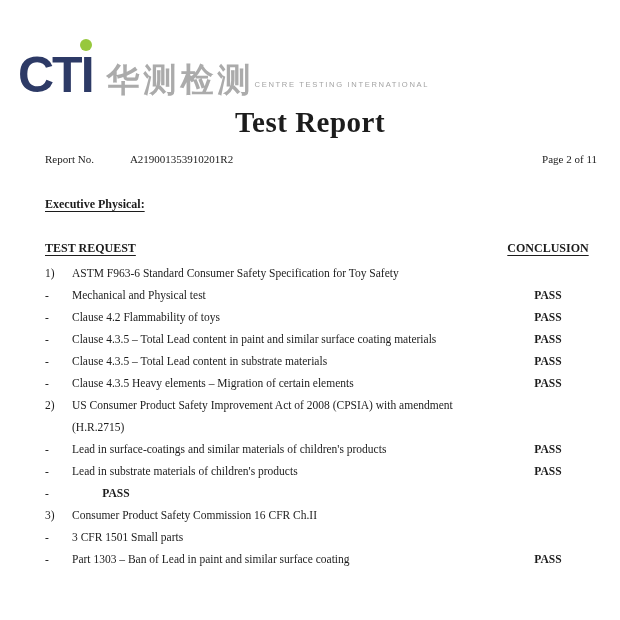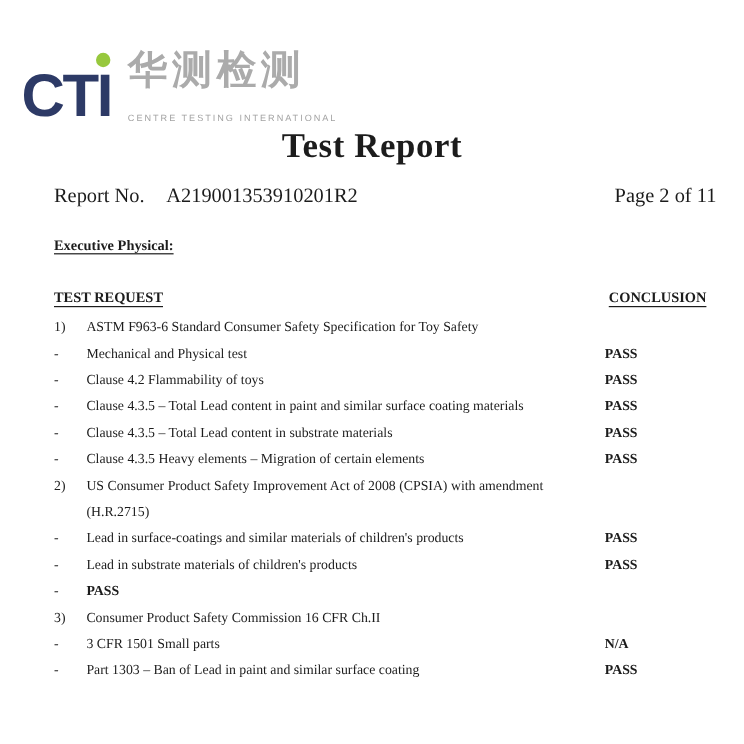--- a/index.html
+++ b/index.html
@@ -24,21 +24,21 @@
     font-size: 50px; line-height: 1;
     letter-spacing: -2px;
     color: var(--navy, #2d3a66);
     padding-top: 10px;
   }
   .logo-dot {
     position: absolute; top: -1px; right: 1px;
     width: 12px; height: 12px; border-radius: 50%;
     background: var(--green, #97c83d);
   }
-  .logo-right { display: flex; flex-direction: column; padding-bottom: 2px; }
+  .logo-right { display: flex; flex-direction: row; padding-bottom: 2px; }
   .logo-cjk {
     font-family: "Liberation Sans", sans-serif;
     font-weight: bold;
     font-size: 33px; line-height: 1.1;
     letter-spacing: 4px;
     color: var(--gray, #ababab);
   }
   .logo-sub {
     font-family: "Liberation Sans", sans-serif;
     font-size: 7.6px;
@@ -55,23 +55,23 @@
     font-size: 29px; font-weight: bold;
     margin: 0;
     letter-spacing: 0.5px;
     font-family: Liberation Serif, serif;
   }
 
   
   .report-row {
     position: absolute; top: 153px; left: 45px; right: 23px;
     display: flex; align-items: baseline;
-    font-size: 17px;
-  }
-  .report-number { margin-left: 18px; }
+    font-size: 11px;
+  }
+  .report-number { margin-left: 36px; }
   .report-spacer { flex: 1; }
 
   
   .exec-summary {
     position: absolute; top: 197px; left: 45px;
     font-size: 12px; font-weight: bold;
     text-decoration: underline;
     text-underline-offset: 3px;
     text-decoration-thickness: 1.3px;
   }
@@ -98,21 +98,21 @@
     width: 88px; text-align: center; flex-shrink: 0;
   }
   .trow {
     display: flex;
     font-size: 11.5px;
     line-height: 22px;
   }
   .marker { width: 27px; flex-shrink: 0; }
   .desc { flex: 1; padding-right: 10px; white-space: pre-line; }
   .concl {
-    width: 88px; flex-shrink: 0;
+    width: 88px; text-align: center; flex-shrink: 0;
     font-weight: bold;
   }
 </style>
 </head>
 <body>
 
 <div class="logo">
   <div class="logo-cti">
     <span>CTI</span>
     <span class="logo-dot"></span>
@@ -206,21 +206,20 @@
 
   <div class="trow">
     <span class="marker">3)</span>
     <span class="desc">Consumer Product Safety Commission 16 CFR Ch.II</span>
     <span class="concl"></span>
   </div>
 
   <div class="trow">
     <span class="marker">-</span>
     <span class="desc">3 CFR 1501 Small parts</span>
-    <span class="concl">N/A</span>
   </div>
 
   <div class="trow">
     <span class="marker">-</span>
     <span class="desc">Part 1303 – Ban of Lead in paint and similar surface coating</span>
     <span class="concl">PASS</span>
   </div>
 </div>
 </div>
 

